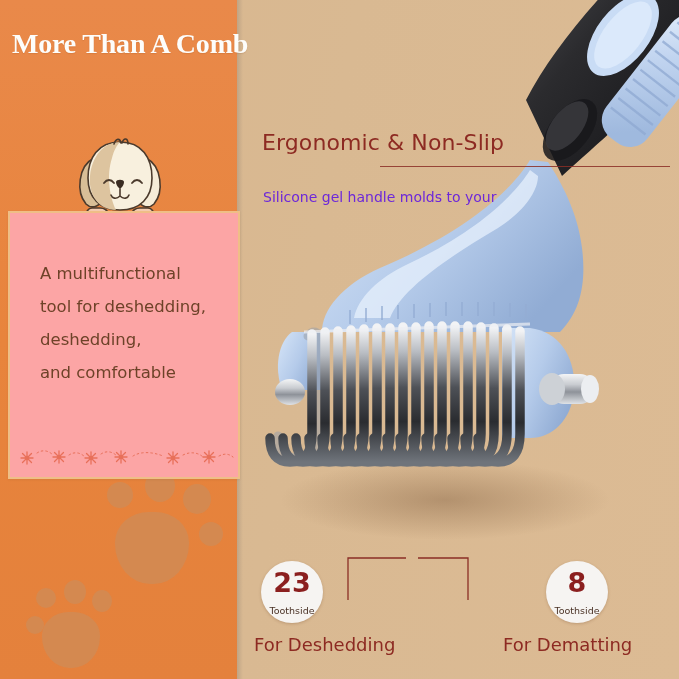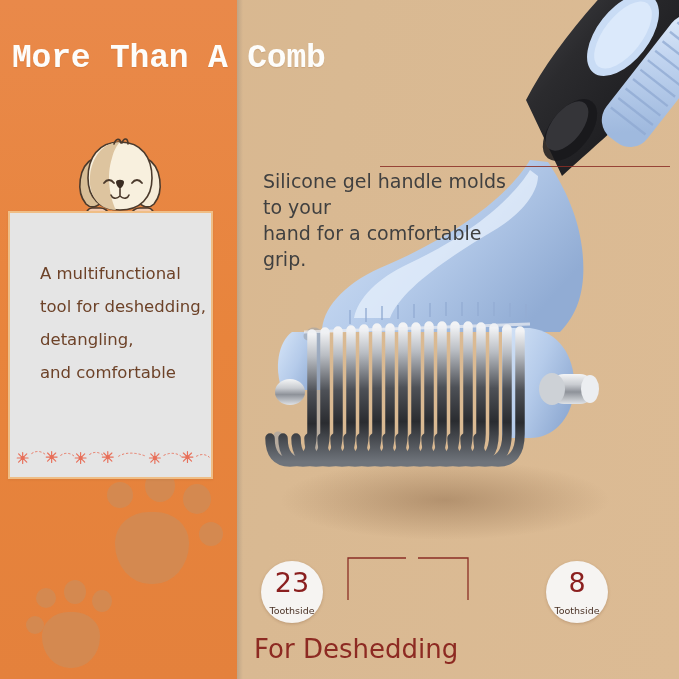--- a/index.html
+++ b/index.html
@@ -15,68 +15,68 @@
     position:absolute;left:0;top:0;width:237px;height:679px;
     background:#e8873f;
     background-image:linear-gradient(180deg,#e9894a 0%,#e8843c 50%,#e4813c 100%);
   }
   .panel-edge{
     position:absolute;left:237px;top:0;width:6px;height:679px;
     background:linear-gradient(90deg,rgba(160,140,120,.45),rgba(216,184,146,0));
   }
   
   .title{
-    position:absolute;left:12px;top:40px;width:226px;
-    color:#fdfdfb;font-weight:bold;font-size:33px;letter-spacing:-.2px;
-    font-family:Liberation Mono, monospace;
+    position:absolute;left:12px;top:28px;width:226px;
+    color:#fdfdfb;font-weight:bold;font-size:28px;letter-spacing:-.2px;
+    font-family:Liberation Serif, serif;
     text-shadow:0 1px 1px rgba(140,70,20,.18);
     white-space:nowrap;
   }
   
   .paw{position:absolute;}
   .paw span{position:absolute;background:#d28a52;border-radius:50%;opacity:.92;}
   .paw .pad{border-radius:46% 46% 48% 48%/42% 42% 56% 56%;}
   
   .dog{position:absolute;left:66px;top:136px;width:108px;height:84px;}
   
   .card{
-    position:absolute;left:8px;top:211px;width:205px;height:268px;
-    background:#e5e5e5;border:2px solid #efbe86;box-sizing:border-box;
+    position:absolute;left:8px;top:211px;width:232px;height:268px;
+    background:#fca5a5;border:2px solid #efbe86;box-sizing:border-box;
     box-shadow:0 1px 2px rgba(120,70,30,.10);
   }
   .card-text{
     position:absolute;left:30px;top:44px;width:180px;
     color:#6d4228;font-size:16.5px;line-height:33px;
     font-family:"DejaVu Sans", sans-serif;
   }
   .floral{position:absolute;left:0;bottom:6px;width:100%;height:26px;}
   
   .annot-head{
     position:absolute;left:262px;top:130px;
     color:#8d2a22;font-size:22px;letter-spacing:.1px;white-space:nowrap;
   }
   .annot-body{
-    position:absolute;left:263px;top:168px;width:256px;
-    color:#404040;font-size:19px;line-height:26px;
+    position:absolute;left:263px;top:184px;width:256px;
+    color:#6d28d9;font-size:14px;line-height:26px;
   }
   .leader-h{
     position:absolute;left:380px;top:166px;width:290px;height:1px;
     background:#8b2e26;opacity:.85;
   }
   
   .product{position:absolute;left:230px;top:-20px;width:460px;height:600px;}
   
   .circle{
     position:absolute;width:62px;height:62px;border-radius:50%;
     background:#f6f4f2;box-shadow:0 1px 3px rgba(110,70,40,.28);
     display:flex;flex-direction:column;align-items:center;justify-content:center;
   }
-  .circle .num{color:#8b1f1f;font-size:27px;line-height:25px;font-weight:400;margin-top:2px;}
+  .circle .num{color:#8b1f1f;font-size:27px;line-height:25px;font-weight:700;margin-top:2px;}
   .circle .sub{color:#4a3226;font-size:9.5px;line-height:11px;margin-top:10px;}
-  .callout-label{position:absolute;color:#8d2a22;font-size:26px;white-space:nowrap;}
+  .callout-label{position:absolute;color:#8d2a22;font-size:18px;white-space:nowrap;}
 </style>
 </head>
 <body>
 
 <div id="page">
 
   <div class="tan-bg"></div>
 
   <svg class="product" viewBox="0 0 460 600">
     <defs>
@@ -245,21 +245,21 @@
 
       <path d="M26 72 C22 72 20 76 20 80 L20 84 L42 84 L42 78 C42 74 38 72 34 72 Z" fill="#f5cbb0"></path>
       <path d="M74 72 C70 72 66 74 66 78 L66 84 L88 84 L88 80 C88 76 86 72 82 72 Z" fill="#f5cbb0"></path>
     </g>
   </svg>
 
   <div class="card">
     <div class="card-text">
       <div>A multifunctional</div>
       <div>tool for deshedding,</div>
-      <div>detangling,</div>
+      <div>deshedding,</div>
       <div>and comfortable</div>
     </div>
     <svg class="floral" viewBox="0 0 222 26">
       <g stroke="#e8705a" stroke-width="1.3" fill="none" stroke-linecap="round">
         <g transform="translate(14,13)">
           <path d="M0 -6 L0 6 M-6 0 L6 0 M-4.5 -4.5 L4.5 4.5 M4.5 -4.5 L-4.5 4.5"></path>
           <circle cx="0" cy="0" r="1.6" fill="#e8705a"></circle>
         </g>
         <g transform="translate(46,12)">
           <path d="M0 -6 L0 6 M-6 0 L6 0 M-4.5 -4.5 L4.5 4.5 M4.5 -4.5 L-4.5 4.5"></path>
@@ -286,35 +286,36 @@
           <path d="M56 10 C62 6 68 8 72 12"></path>
           <path d="M88 9 C94 5 100 7 104 11"></path>
           <path d="M120 11 C128 6 140 7 150 11"></path>
           <path d="M170 10 C178 6 186 8 190 12"></path>
           <path d="M206 11 C212 8 216 9 220 12"></path>
         </g>
       </g>
     </svg>
   </div>
 
+  <div class="annot-head">Ergonomic &amp; Non-Slip</div>
   <div class="annot-body">
     <div>Silicone gel handle molds to your</div>
-    <div>hand for a comfortable grip.</div>
   </div>
   <div class="leader-h"></div>
 
   <svg style="position:absolute;left:290px;top:548px;width:230px;height:52px;" viewBox="0 0 230 52">
     <path d="M58 52 L58 10 L116 10" fill="none" stroke="#8b2e26" stroke-width="1.3"></path>
     <path d="M128 10 L178 10 L178 52" fill="none" stroke="#8b2e26" stroke-width="1.3"></path>
   </svg>
 
   <div class="circle" style="left:261px;top:561px;">
     <div class="num">23</div>
     <div class="sub">Toothside</div>
   </div>
   <div class="callout-label" style="left:254px;top:634px;">For Deshedding</div>
 
   <div class="circle" style="left:546px;top:561px;">
     <div class="num">8</div>
     <div class="sub">Toothside</div>
   </div>
+  <div class="callout-label" style="left:503px;top:634px;">For Dematting</div>
 
 </div>
 
 </body></html>

